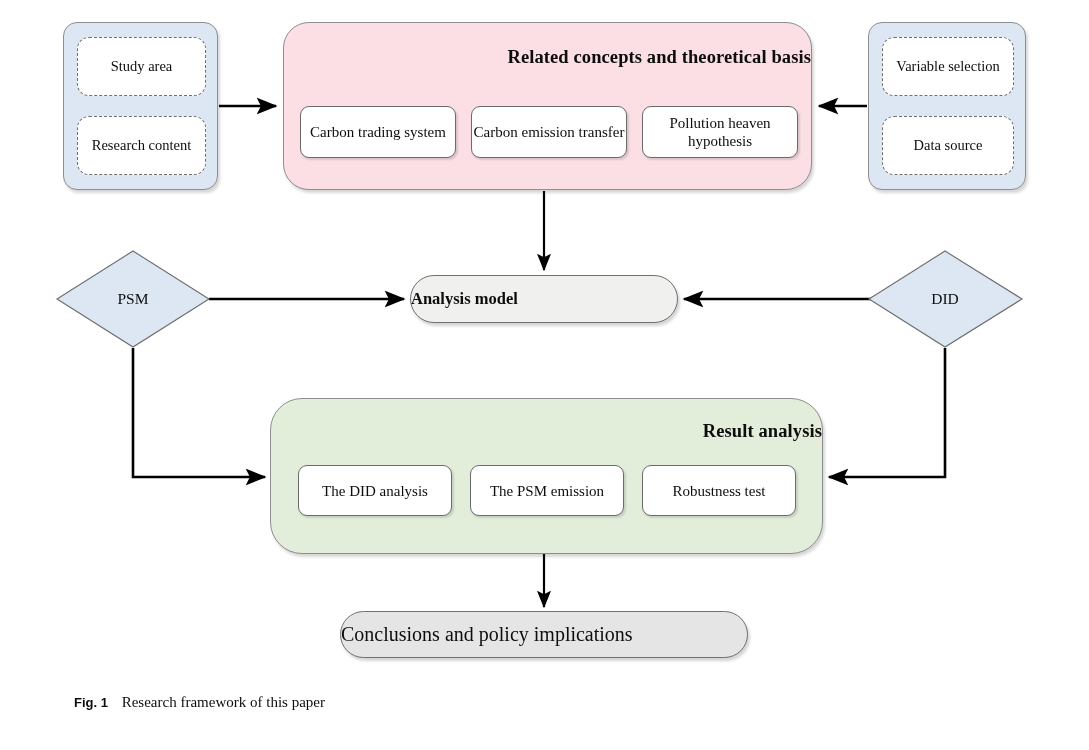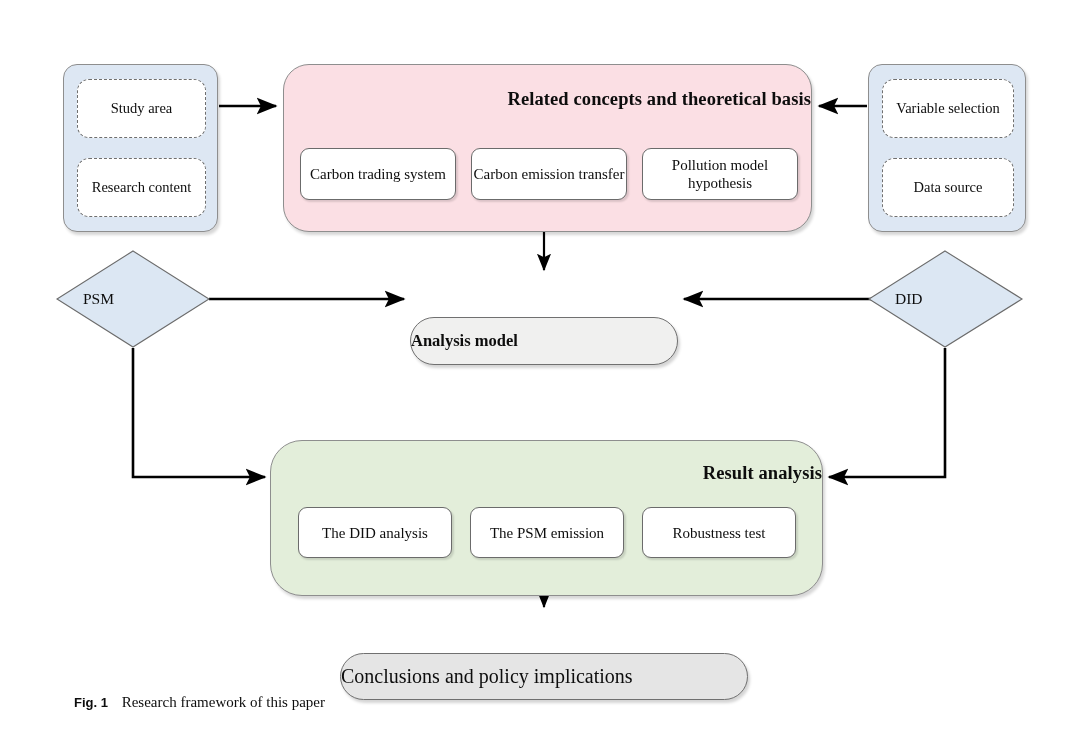--- a/index.html
+++ b/index.html
@@ -1,21 +1,21 @@
 <!DOCTYPE html>
 <html><head>
 <meta charset="utf-8">
 <style>
   html,body{margin:0;padding:0;background:#ffffff;}
   body{width:1089px;height:750px;position:relative;overflow:hidden;
        font-family:"Liberation Serif","DejaVu Serif",serif;color:#0d0d0d;}
   #stage{position:absolute;left:0;top:0;width:1089px;height:750px;}
   svg.lines{position:absolute;left:0;top:0;width:1089px;height:750px;pointer-events:none;}
 
-  .node{position:absolute;box-sizing:border-box;margin-top:42px;}
+  .node{position:absolute;box-sizing:border-box;}
 
   
   .grp{border:1px solid #8e8e8e;}
   .grp-blue{background:#dde7f3;border-radius:14px;
             box-shadow:2px 3px 3px rgba(0,0,0,0.16);}
   .grp-pink{background:#fbdfe4;border-radius:26px;
             box-shadow:2px 3px 3px rgba(0,0,0,0.16);}
   .grp-green{background:#e3eeda;border-radius:32px;
              box-shadow:2px 3px 3px rgba(0,0,0,0.16);}
 
@@ -38,21 +38,21 @@
   
   .pill{position:absolute;box-sizing:border-box;display:flex;
         align-items:center;justify-content:flex-start;text-align:center;
         border:1px solid #707070;}
   .pill-gray{background:#f0f0ef;border-radius:999px;font-weight:bold;
              font-size:16.5px;box-shadow:2px 3px 3px rgba(0,0,0,0.17);}
   .pill-orange{background:#e5e5e5;border-radius:999px;font-weight:normal;
                font-size:20px;box-shadow:2px 3px 3px rgba(0,0,0,0.17);}
 
   
-  .dia-label{position:absolute;text-align:left;font-size:15.5px;}
+  .dia-label{position:absolute;text-align:center;font-size:15.5px;}
 
   .caption{position:absolute;font-size:13.5px;white-space:nowrap;}
   .caption .figlbl{font-family:"Liberation Sans","DejaVu Sans",sans-serif;
                    font-weight:bold;font-size:13px;padding-left:28px;}
   .caption .captxt{font-family:"Liberation Serif","DejaVu Serif",serif;font-size:15px;}
 </style>
 </head>
 <body>
 
 <div id="stage">
@@ -96,21 +96,21 @@
   <div class="node grp grp-pink" style="left:283px;top:22px;width:529px;height:168px;">
     <div class="grp-title" style="top:24px;">Related concepts and theoretical basis</div>
 
     <div class="card-solid" style="left:16px;top:83px;width:156px;height:52px;">
       <span>Carbon trading system</span>
     </div>
     <div class="card-solid" style="left:187px;top:83px;width:156px;height:52px;">
       <span>Carbon emission transfer</span>
     </div>
     <div class="card-solid" style="left:358px;top:83px;width:156px;height:52px;">
-      <span>Pollution model hypothesis</span>
+      <span>Pollution heaven hypothesis</span>
     </div>
   </div>
 
   <div class="node grp grp-blue" style="left:868px;top:22px;width:158px;height:168px;">
     <div class="card-dashed" style="left:13px;top:14px;width:132px;height:59px;">
       <span>Variable selection</span>
     </div>
     <div class="card-dashed" style="left:13px;top:93px;width:132px;height:59px;">
       <span>Data source</span>
     </div>

